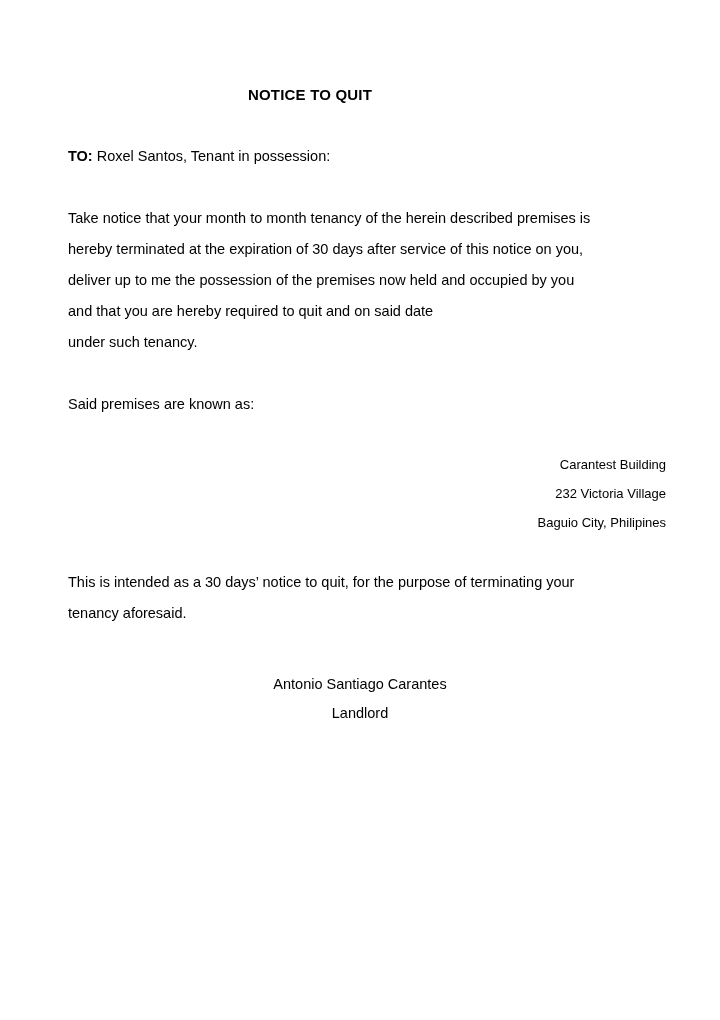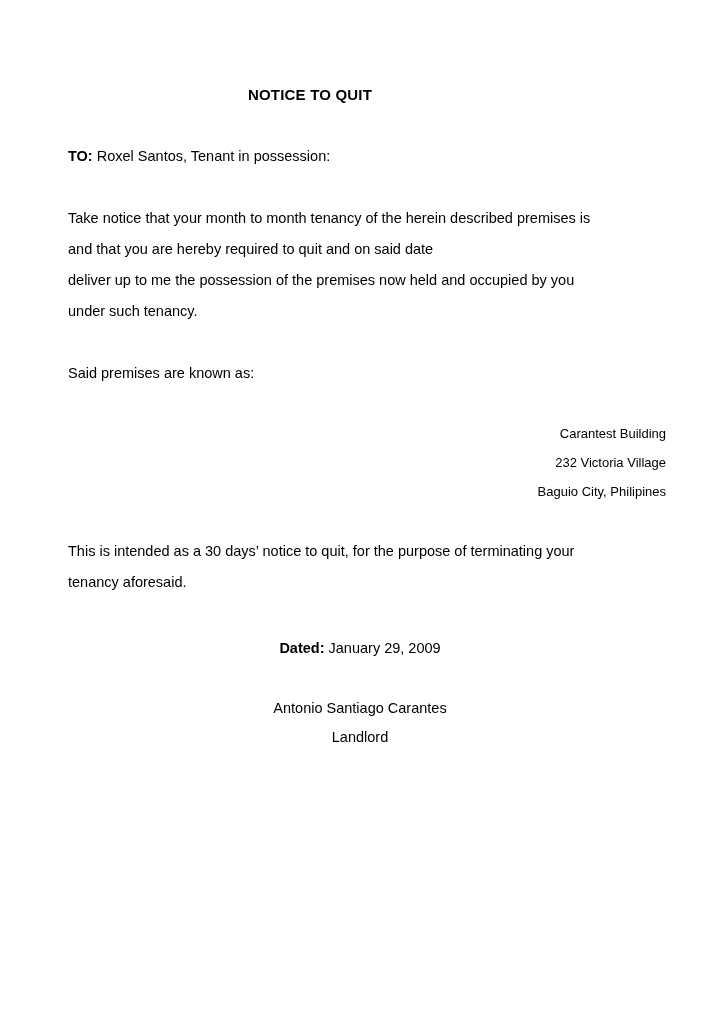--- a/index.html
+++ b/index.html
@@ -89,41 +89,41 @@
 
   <div class="doc-title">NOTICE TO QUIT</div>
 
   <div class="body-block">
 
     <p class="para"><b>TO:</b><span> Roxel Santos, Tenant in possession:</span></p>
 
     <div class="spacer-line"></div>
 
     <p class="para">Take notice that your month to month tenancy of the herein described premises is</p>
+    <p class="para">hereby terminated at the expiration of 30 days after service of this notice on you,</p>
+    <p class="para">deliver up to me the possession of the premises now held and occupied by you</p>
     <p class="para">and that you are hereby required to quit and on said date</p>
-    <p class="para">deliver up to me the possession of the premises now held and occupied by you</p>
     <p class="para">under such tenancy.</p>
 
     <div class="spacer-line"></div>
 
     <p class="para">Said premises are known as:</p>
 
     <div class="spacer-line"></div>
 
     <div class="addr-line">Carantest Building</div>
     <div class="addr-line">232 Victoria Village</div>
     <div class="addr-line">Baguio City, Philipines</div>
 
     <div class="spacer-line"></div>
 
     <p class="para">This is intended as a 30 days’ notice to quit, for the purpose of terminating your</p>
     <p class="para">tenancy aforesaid.</p>
 
   </div>
 
   <div class="sign-block">
-    <div class="dated-line"><b>Dated:</b><span> January 29, 2009</span></div>
     <div class="sign-gap"></div>
     <div class="sign-name">Antonio Santiago Carantes</div>
     <div class="sign-role">Landlord</div>
   </div>
 
 </div>
 
 </body></html>

